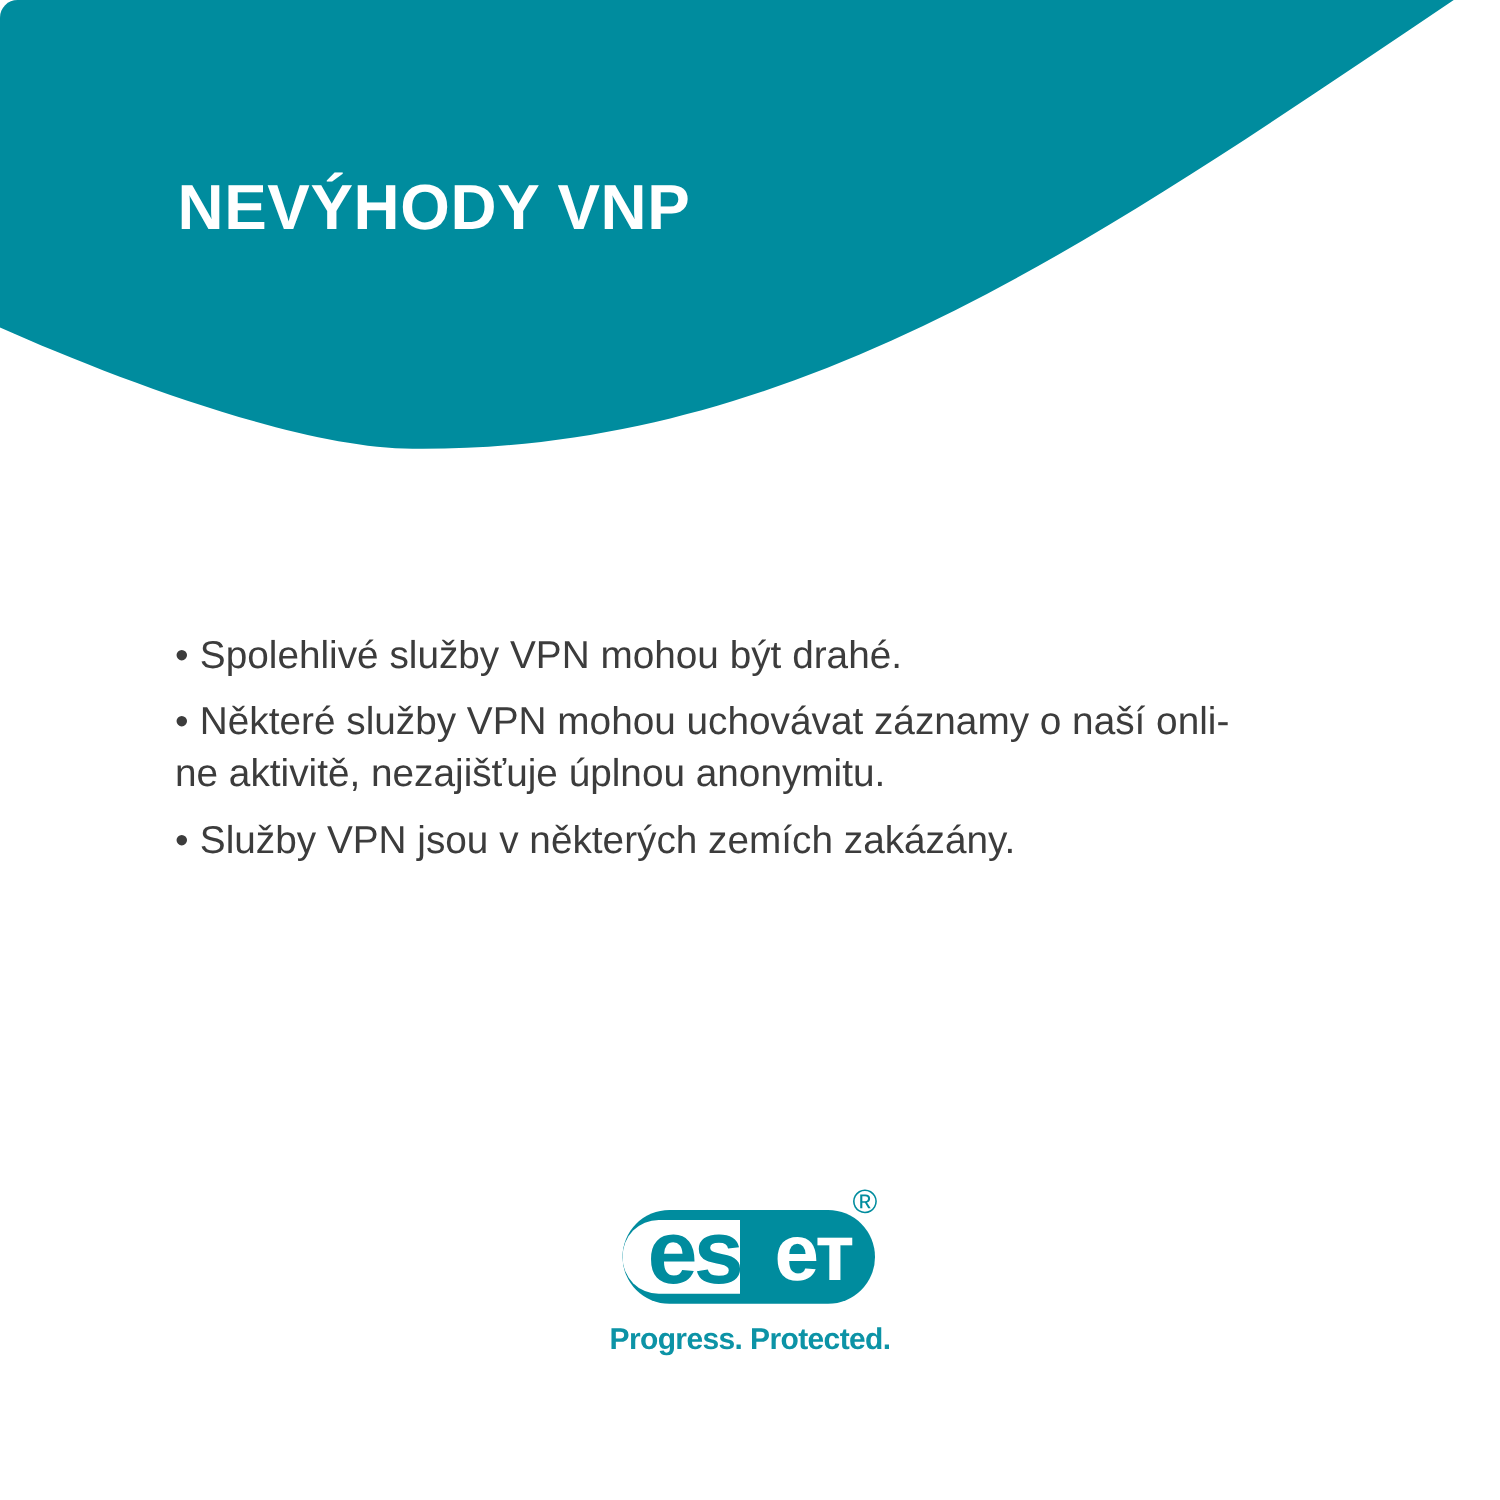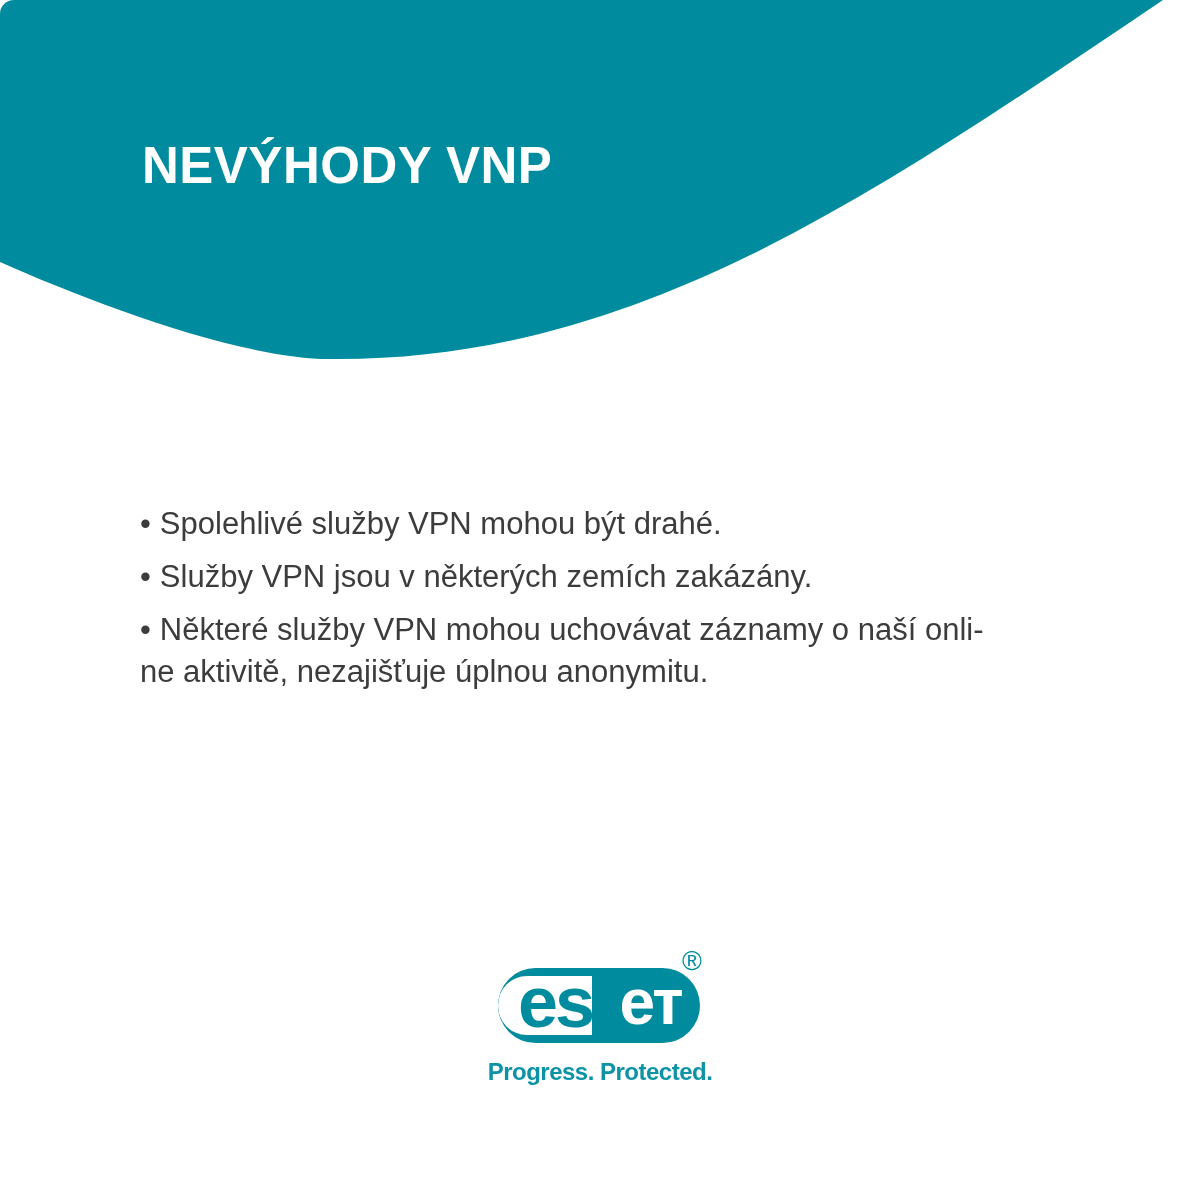--- a/index.html
+++ b/index.html
@@ -129,22 +129,22 @@
 <div class="canvas">
 
   <svg class="curve-svg" width="1200" height="380" viewBox="0 0 1200 380" aria-hidden="true">
     <path d="M0 0 H1163 C880 190 640 362 330 359 C240 359 90 302 0 262 Z" fill="#008C9E"></path>
   </svg>
 
   <div class="page-title">NEVÝHODY VNP</div>
 
   <div class="bullet-list">
     <p><span class="bullet-marker">•</span><span>Spolehlivé služby VPN mohou být drahé.</span></p>
+    <p><span class="bullet-marker">•</span><span>Některé služby VPN mohou uchovávat záznamy o naší onli-</span><br><span>ne aktivitě, nezajišťuje úplnou anonymitu.</span></p>
     <p><span class="bullet-marker">•</span><span>Služby VPN jsou v některých zemích zakázány.</span></p>
-    <p><span class="bullet-marker">•</span><span>Některé služby VPN mohou uchovávat záznamy o naší onli-</span><br><span>ne aktivitě, nezajišťuje úplnou anonymitu.</span></p>
   </div>
 
   <div class="logo">
     <div class="logo-pill">
       <div class="logo-left">
         <span>es</span>
       </div>
       <div class="logo-right">
         <span>eт</span>
       </div>

